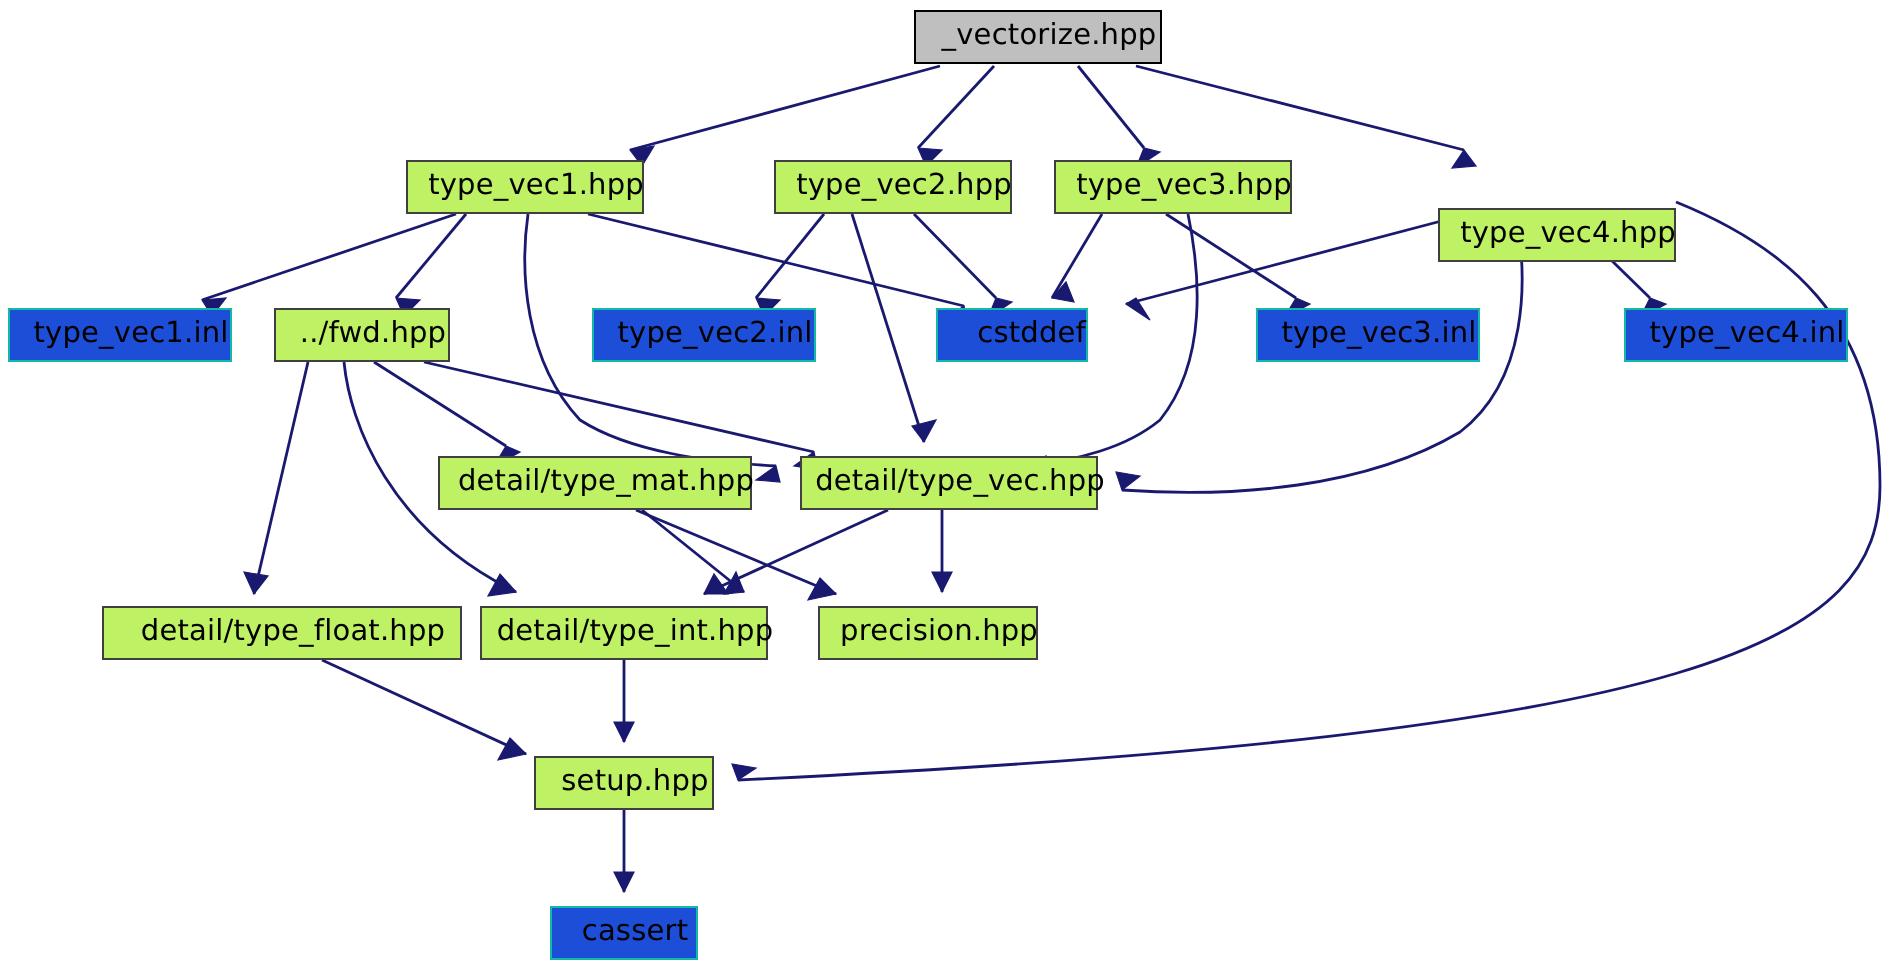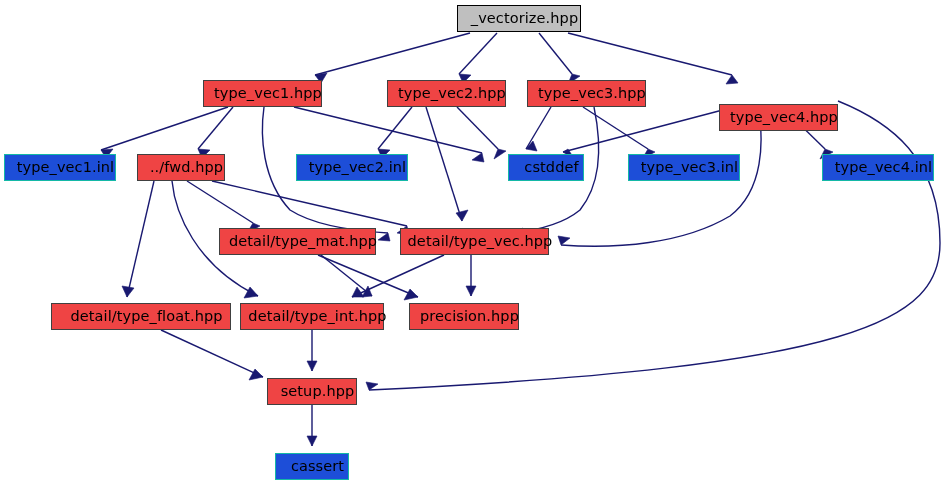--- a/index.html
+++ b/index.html
@@ -46,21 +46,21 @@
     background: #ffffff;
     border: 1px solid #000000;
     letter-spacing: 0.1px;
     padding-left: 11px;
   }
   .node-box.kind-root {
     background: #bfbfbf;
     border: 1px solid #000000;
   }
   .node-box.kind-header {
-    background: #ef4444;
+    background: #bef264;
     border: 1px solid #404040;
   }
   .node-box.kind-external {
     background: #1d4ed8;
     border: 1px solid #14b8a6;
   }
   .node-label {
     pointer-events: none;
   }
 </style>
@@ -148,27 +148,27 @@
       </div>
       <div class="node-box kind-external" style="left: 4px; top: 154px; width: 112px; height: 27px;">
         <span class="node-label">type_vec1.inl</span>
       </div>
       <div class="node-box kind-header" style="left: 137px; top: 154px; width: 88px; height: 27px;">
         <span class="node-label">../fwd.hpp</span>
       </div>
       <div class="node-box kind-external" style="left: 296px; top: 154px; width: 112px; height: 27px;">
         <span class="node-label">type_vec2.inl</span>
       </div>
-      <div class="node-box kind-external" style="left: 508px; top: 154px; width: 76px; height: 27px;">
+      <div class="node-box kind-external" style="left: 468px; top: 154px; width: 76px; height: 27px; justify-content: flex-end;">
         <span class="node-label">cstddef</span>
       </div>
       <div class="node-box kind-external" style="left: 628px; top: 154px; width: 112px; height: 27px;">
         <span class="node-label">type_vec3.inl</span>
       </div>
-      <div class="node-box kind-external" style="left: 812px; top: 154px; width: 112px; height: 27px; margin-left: 10px;">
+      <div class="node-box kind-external" style="left: 812px; top: 154px; width: 112px; height: 27px;">
         <span class="node-label">type_vec4.inl</span>
       </div>
       <div class="node-box kind-header" style="left: 219px; top: 228px; width: 157px; height: 27px;">
         <span class="node-label">detail/type_mat.hpp</span>
       </div>
       <div class="node-box kind-header" style="left: 400px; top: 228px; width: 149px; height: 27px;">
         <span class="node-label">detail/type_vec.hpp</span>
       </div>
       <div class="node-box kind-header" style="left: 51px; top: 303px; width: 180px; height: 27px;">
         <span class="node-label">detail/type_float.hpp</span>

